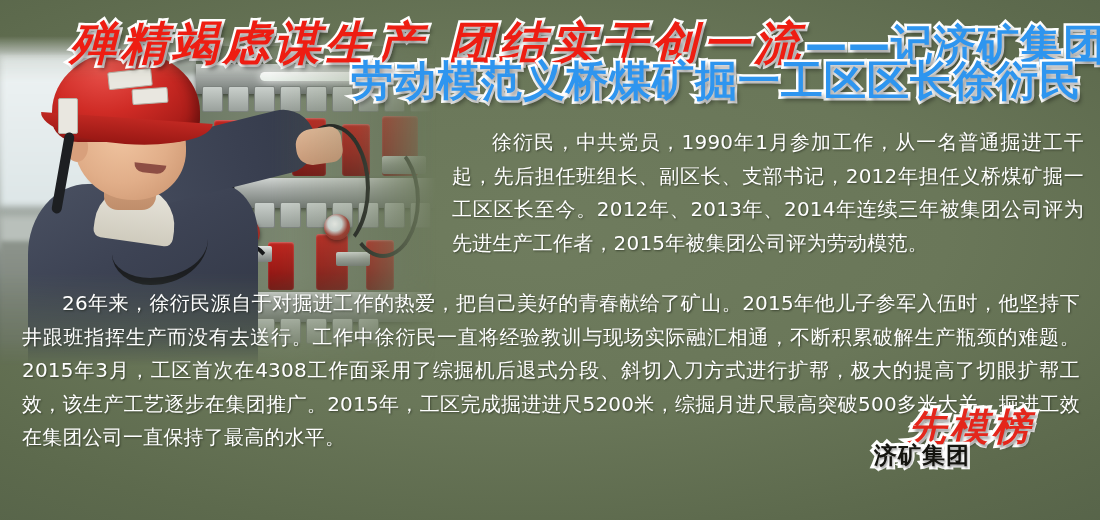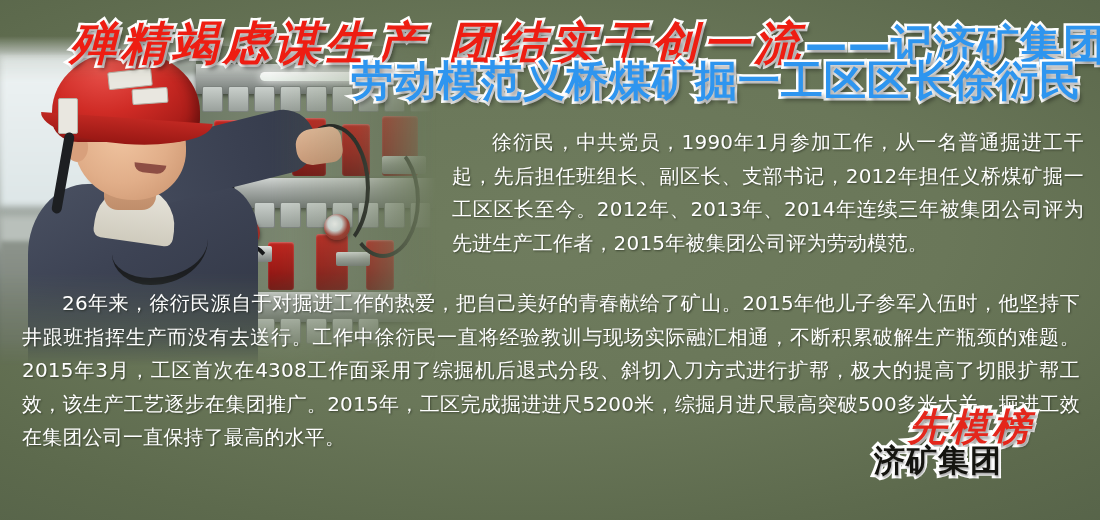--- a/index.html
+++ b/index.html
@@ -279,21 +279,21 @@
     letter-spacing: 4px;
     color: #e4261b;
     -webkit-text-stroke: 6px #ffffff;
     paint-order: stroke fill;
     text-shadow: 2px 3px 3px rgba(0,0,0,.4);
     white-space: nowrap;
   }
   #badge-bottom {
     position: absolute;
     left: 0; top: 38px;
-    font-size: 31px;
+    font-size: 23px;
     font-weight: bold;
     letter-spacing: 1px;
     color: #14140f;
     -webkit-text-stroke: 6px #ffffff;
     paint-order: stroke fill;
     text-shadow: 1px 2px 2px rgba(0,0,0,.35);
     white-space: nowrap;
   }
 </style>
 </head>

